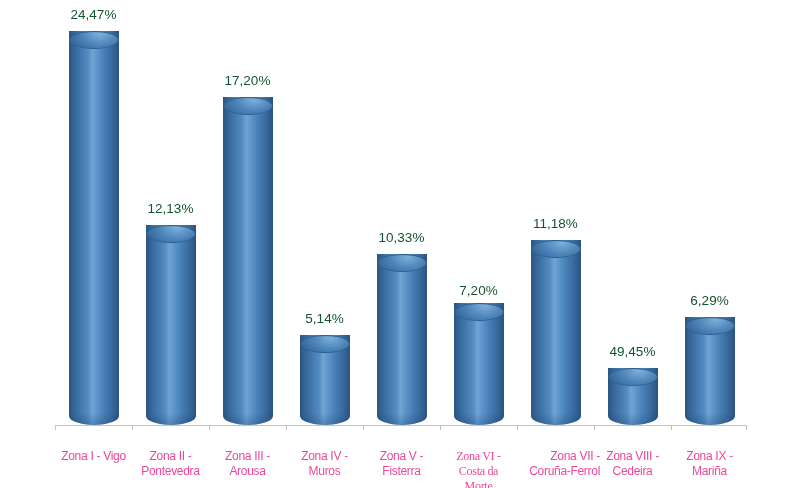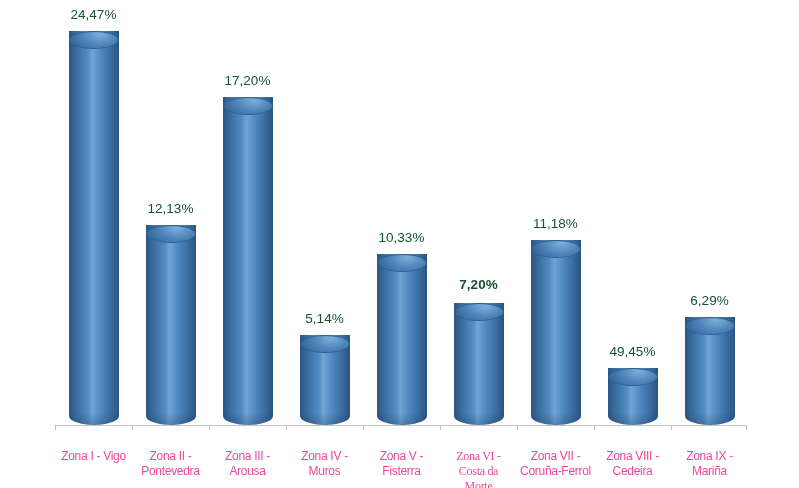--- a/index.html
+++ b/index.html
@@ -189,21 +189,21 @@
           <div class="bar-bottom-shade"></div>
           <div class="bar-cap" style="top: 0px;"></div>
         </div>
       </div>
     <div id="labels-layer">
         <div class="data-label" style="left: 41px; width: 105px; top: 7.0869px;">24,47%</div>
         <div class="data-label" style="left: 118px; width: 105px; top: 201.195px;">12,13%</div>
         <div class="data-label" style="left: 195px; width: 105px; top: 73.4675px;">17,20%</div>
         <div class="data-label" style="left: 272px; width: 105px; top: 311.148px;">5,14%</div>
         <div class="data-label" style="left: 349px; width: 105px; top: 229.509px;">10,33%</div>
-        <div class="data-label" style="left: 426px; width: 105px; top: 277px; font-weight: bold;">7,20%</div>
+        <div class="data-label" style="left: 426px; width: 105px; top: 283px;">7,20%</div>
         <div class="data-label" style="left: 503px; width: 105px; top: 216.139px;">11,18%</div>
         <div class="data-label" style="left: 580px; width: 105px; top: 344.495px;">49,45%</div>
         <div class="data-label" style="left: 657px; width: 105px; top: 293.058px;">6,29%</div>
       </div>
     <div id="cats-layer">
         <div class="cat-label" style="left: 49px; width: 89px;">
           <div>Zona I - Vigo</div>
         </div>
         <div class="cat-label" style="left: 126px; width: 89px;">
           <div>Zona II -</div>
@@ -219,21 +219,21 @@
         </div>
         <div class="cat-label" style="left: 357px; width: 89px;">
           <div>Zona V -</div>
           <div>Fisterra</div>
         </div>
         <div class="cat-label" style="left: 434px; width: 89px; font-family: Liberation Serif, serif;">
           <div>Zona VI -</div>
           <div>Costa da</div>
           <div>Morte</div>
         </div>
-        <div class="cat-label" style="left: 511px; width: 89px;">
+        <div class="cat-label" style="left: 511px; width: 89px; text-align: right;">
           <div>Zona VII -</div>
           <div>Coruña-Ferrol</div>
         </div>
         <div class="cat-label" style="left: 588px; width: 89px;">
           <div>Zona VIII -</div>
           <div>Cedeira</div>
         </div>
         <div class="cat-label" style="left: 665px; width: 89px;">
           <div>Zona IX -</div>
           <div>Mariña</div>

